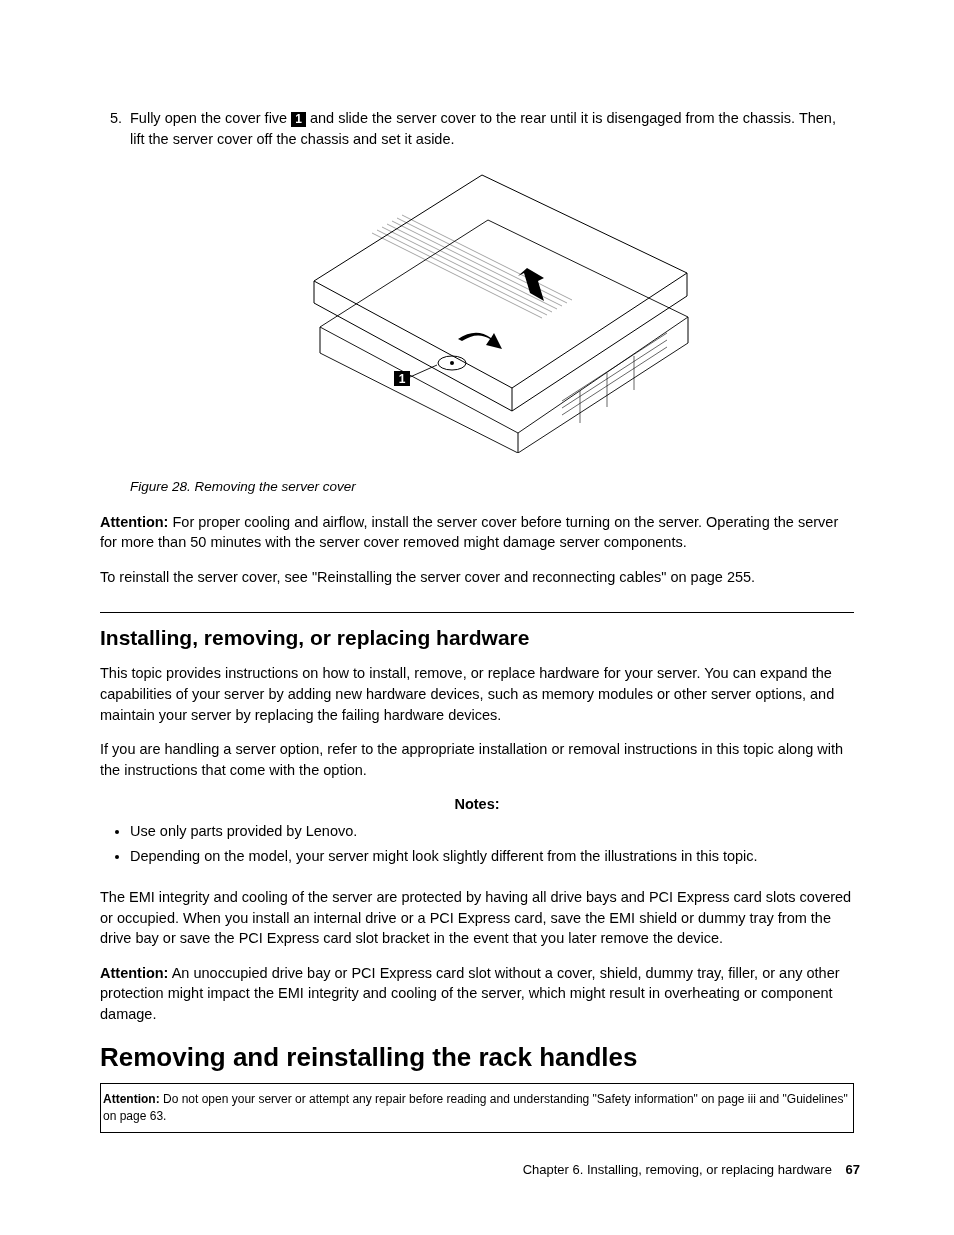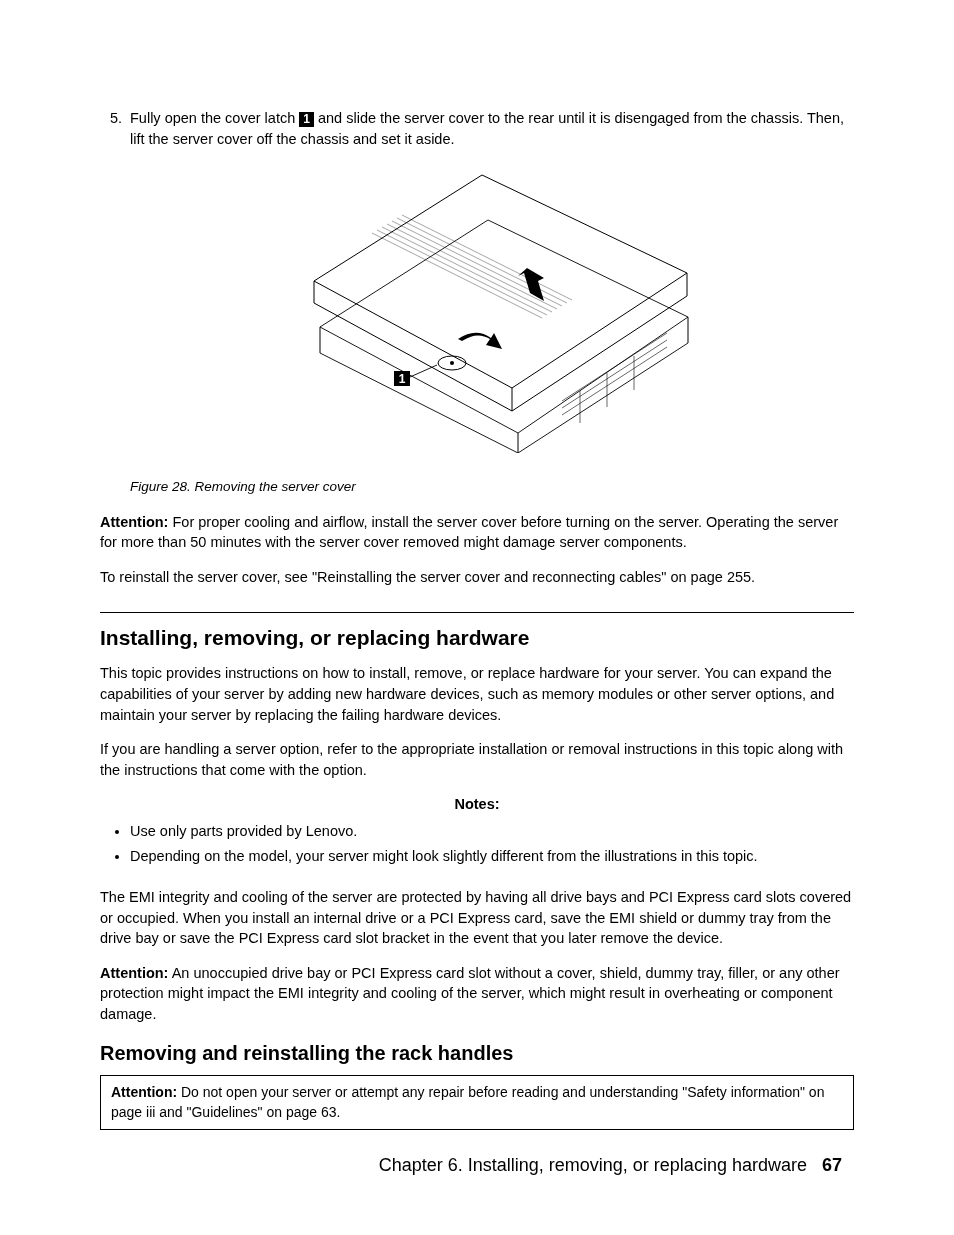--- a/index.html
+++ b/index.html
@@ -64,64 +64,64 @@
       border: none;
       border-top: 1.4px solid #000;
       margin: 24px 0 10px;
     }
     h2.section {
       font-size: 21px;
       font-weight: bold;
       margin-bottom: 11px;
     }
     h2.subsection {
-      font-size: 20px;
+      font-size: 26px;
       font-weight: bold;
       margin-bottom: 8px;
     }
     .notes-head {
       font-weight: bold;
       margin-top: 14px;
       margin-bottom: 6px;
       text-align: center;
     }
     ul.bullets {
       list-style: disc;
       padding-left: 30px;
       margin-bottom: 20px;
     }
     ul.bullets li {
       margin-bottom: 5px;
     }
     .attention-box {
       border: 1px solid #000;
-      padding: 7px 10px;
-      font-size: 14px;
+      padding: 7px 2px;
+      font-size: 12px;
       line-height: 1.4;
     }
     .footer {
       position: absolute;
       bottom: 56px;
-      right: 112px;
-      font-size: 18px;
+      right: 94px;
+      font-size: 13px;
     }
     .footer .pagenum {
       font-weight: bold;
       margin-left: 10px;
     }
     b { font-weight: bold; }
   </style>
 </head>
 <body>
 
 <ol start="5" style="list-style:none;">
   <li class="step-item">
     <div class="step-num">5.</div>
     <div class="step-body">
-      <span>Fully open the cover latch </span><span class="callout-box">1</span><span> and slide the server cover to the rear until it is disengaged from the chassis. Then, lift the server cover off the chassis and set it aside.</span>
+      <span>Fully open the cover five </span><span class="callout-box">1</span><span> and slide the server cover to the rear until it is disengaged from the chassis. Then, lift the server cover off the chassis and set it aside.</span>
     </div>
   </li>
 </ol>
 
 <div class="figure-wrap">
   <svg class="figure-svg" width="430" height="290" viewBox="0 0 430 290">
 
     <g fill="none" stroke="#000" stroke-width="1">
 
       <polygon points="220,12 425,110 250,225 52,118"></polygon>

